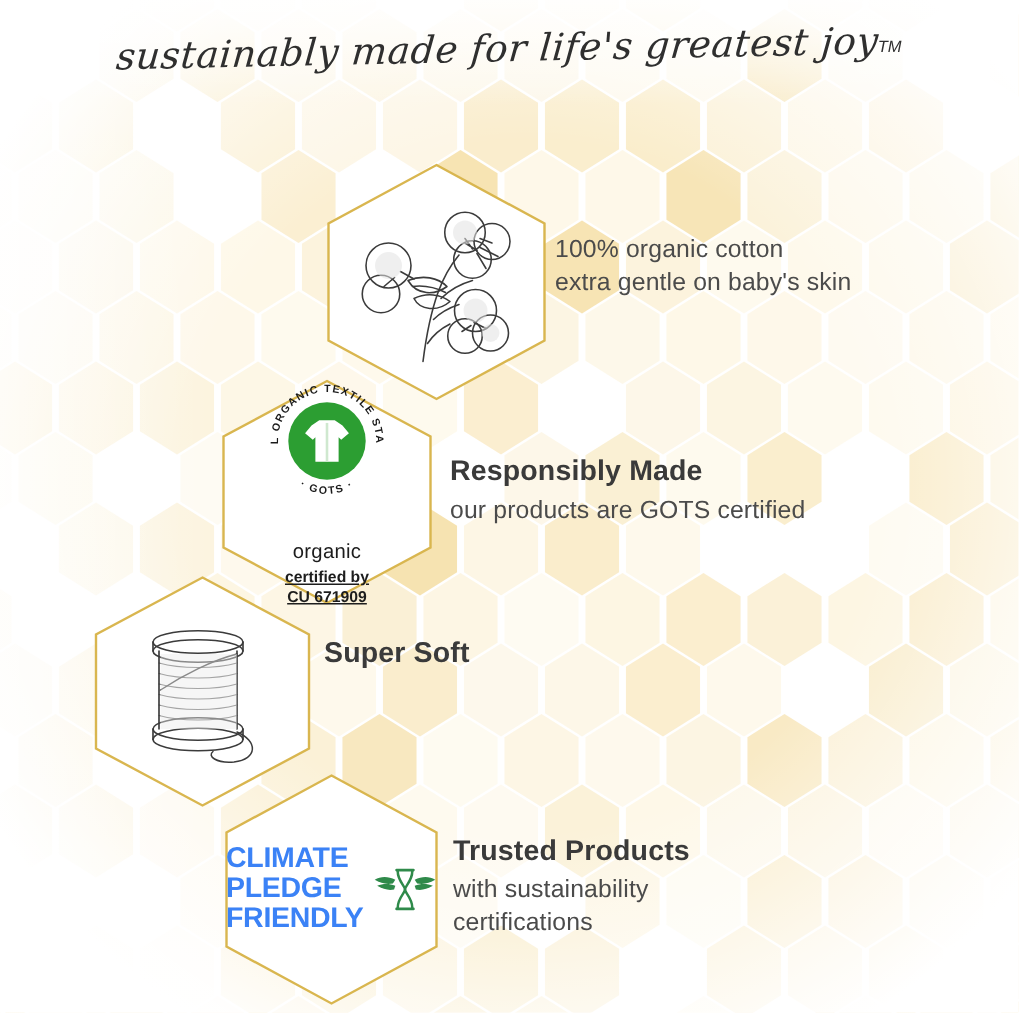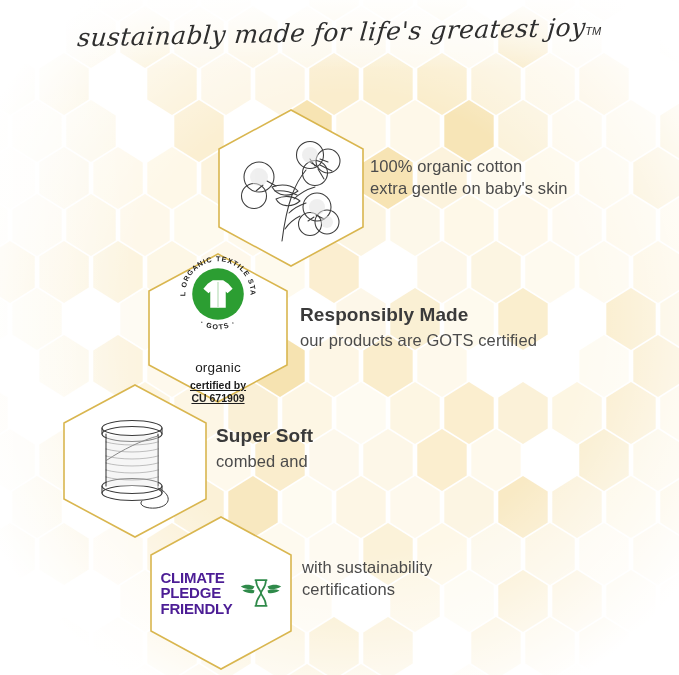--- a/index.html
+++ b/index.html
@@ -72,21 +72,21 @@
     font-size:10.5px;color:#1d1d1d;font-weight:bold;margin-top:4px;
     line-height:1.25;text-align:center;
     font-family:"Liberation Sans", sans-serif;
     text-decoration:underline;
   }
 
   
   .cpf-wrap{display:flex;align-items:center;gap:7px;}
   .cpf-words{display:flex;flex-direction:column;line-height:1.04;}
   .cpf-words span{
-    font-size:15px;font-weight:bold;color:#4c1d95;
+    font-size:19px;font-weight:bold;color:#3b82f6;
     letter-spacing:-.2px;font-family:"Liberation Sans", sans-serif;
   }
 </style>
 </head>
 <body>
 
 <div id="stage">
 
   <div id="honeycomb">
     <svg viewBox="0 0 679 675" xmlns="http://www.w3.org/2000/svg">
@@ -432,21 +432,20 @@
         </g>
         <g fill="#ececec" opacity=".45">
           <rect x="27" y="30" width="51" height="50"></rect>
         </g>
       </svg>
     </div>
   </div>
 
   <div class="textblock" style="left:216px;top:424px;width:300px;">
     <div class="ftitle">Super Soft</div>
-    <div class="fline">combed and</div>
   </div>
 
   <div class="hexframe" style="left:147px;top:515px;width:148px;height:156px;">
     <svg width="148" height="156" viewBox="0 0 148 156">
       <polygon points="74,2 144,40 144,116 74,154 4,116 4,40" fill="#ffffff" stroke="#d9b64f" stroke-width="1.6"></polygon>
     </svg>
     <div class="hexinner">
       <div class="cpf-wrap">
         <div class="cpf-words">
           <span>CLIMATE</span>
@@ -470,17 +469,18 @@
             <path d="M18 21 C13 19 8 19 3 21 C8 24 13 25 17 24 Z"></path>
             <path d="M34 16 C40 13 46 13 51 16 C46 19 41 20 36 19 Z"></path>
             <path d="M34 21 C39 19 44 19 49 21 C44 24 39 25 35 24 Z"></path>
           </g>
         </svg>
       </div>
     </div>
   </div>
 
   <div class="textblock" style="left:302px;top:556px;width:320px;">
+    <div class="ftitle">Trusted Products</div>
     <div class="fline">with sustainability</div>
     <div class="fline">certifications</div>
   </div>
 
 </div>
 
 </body></html>

